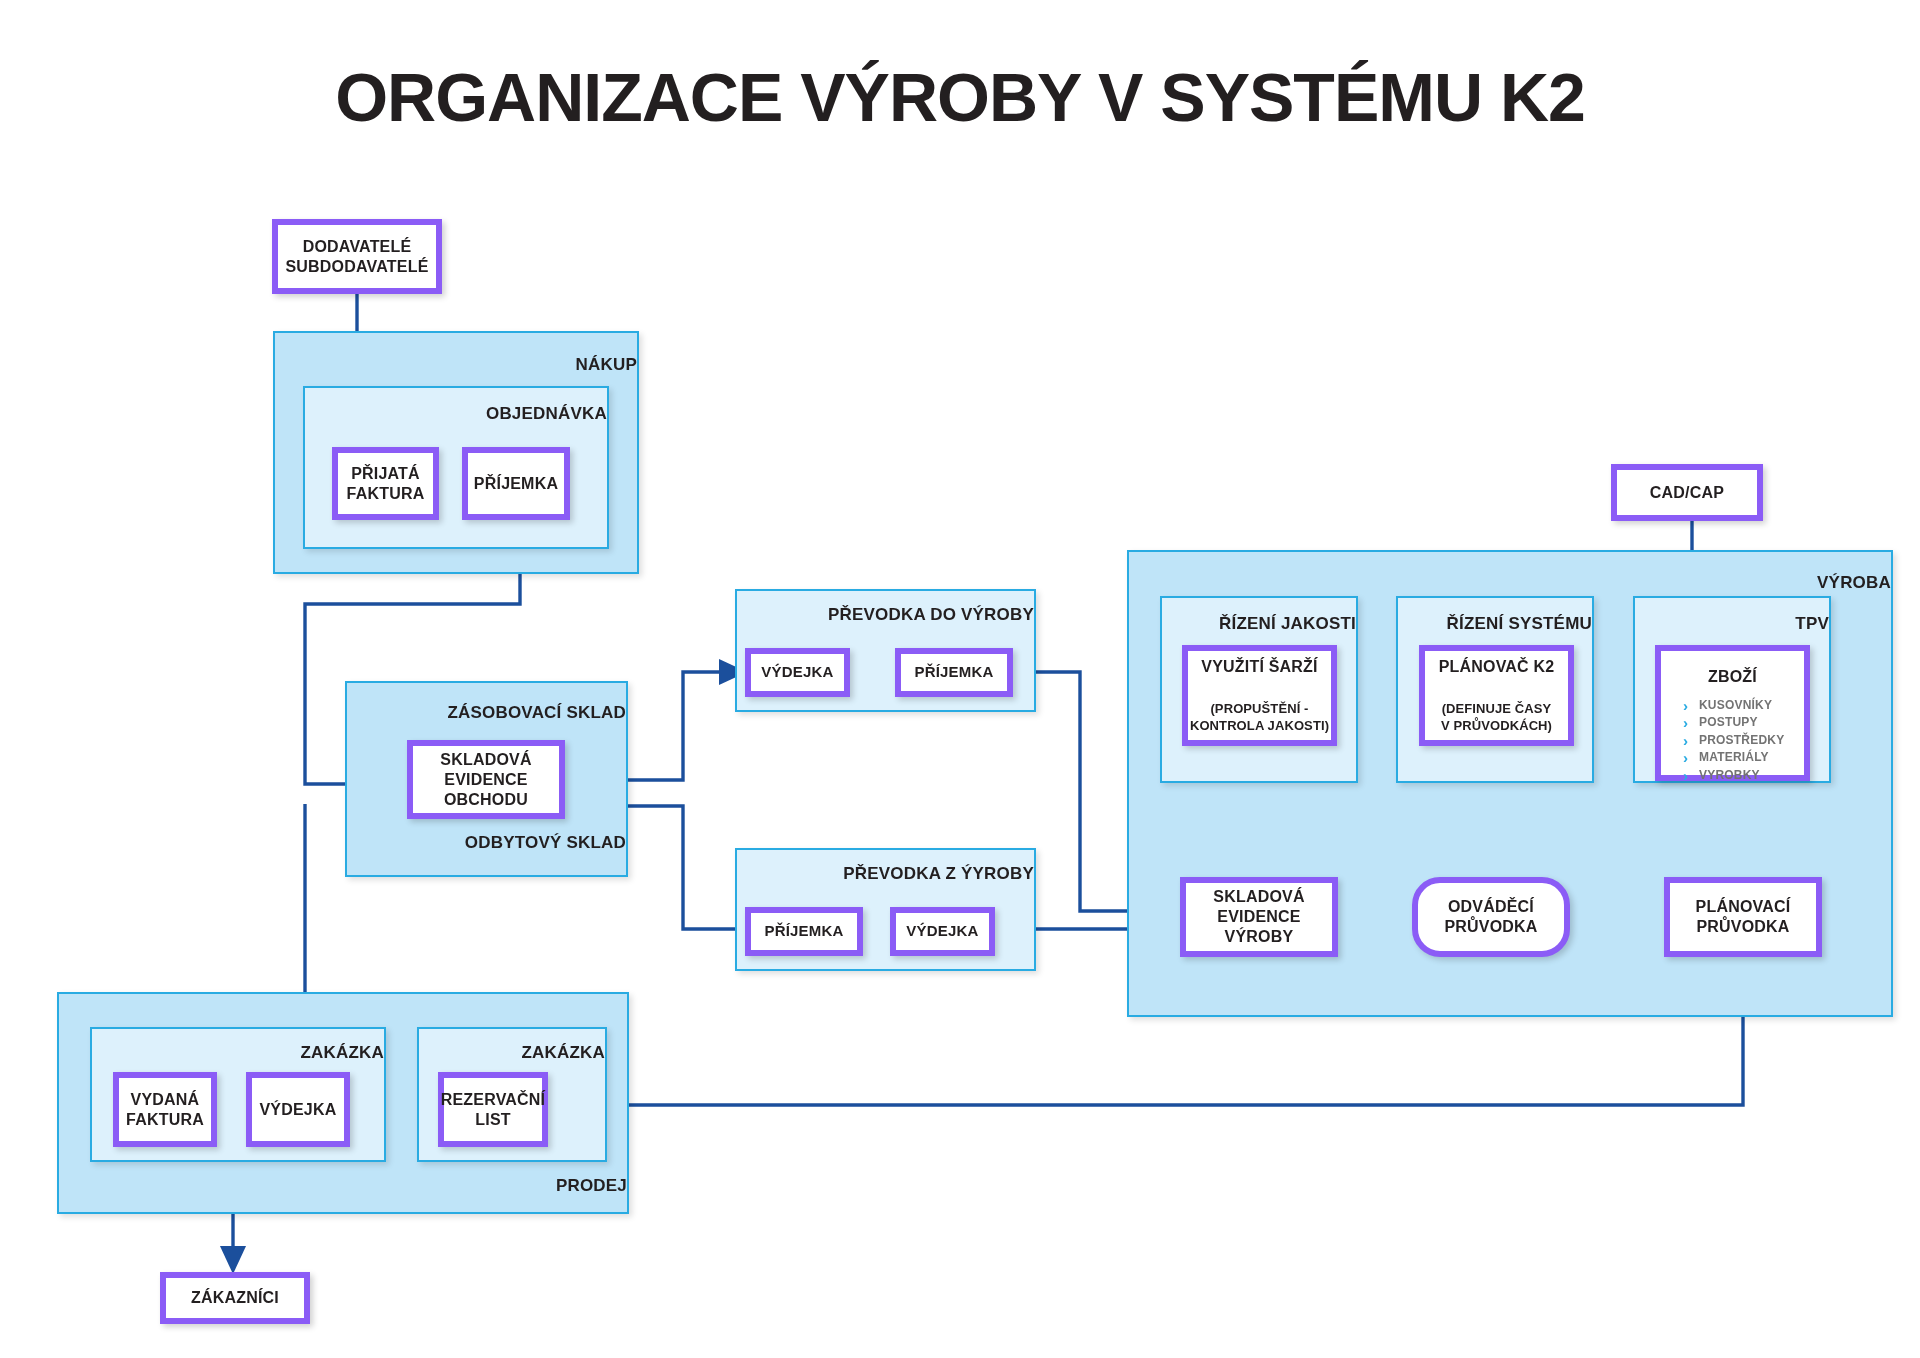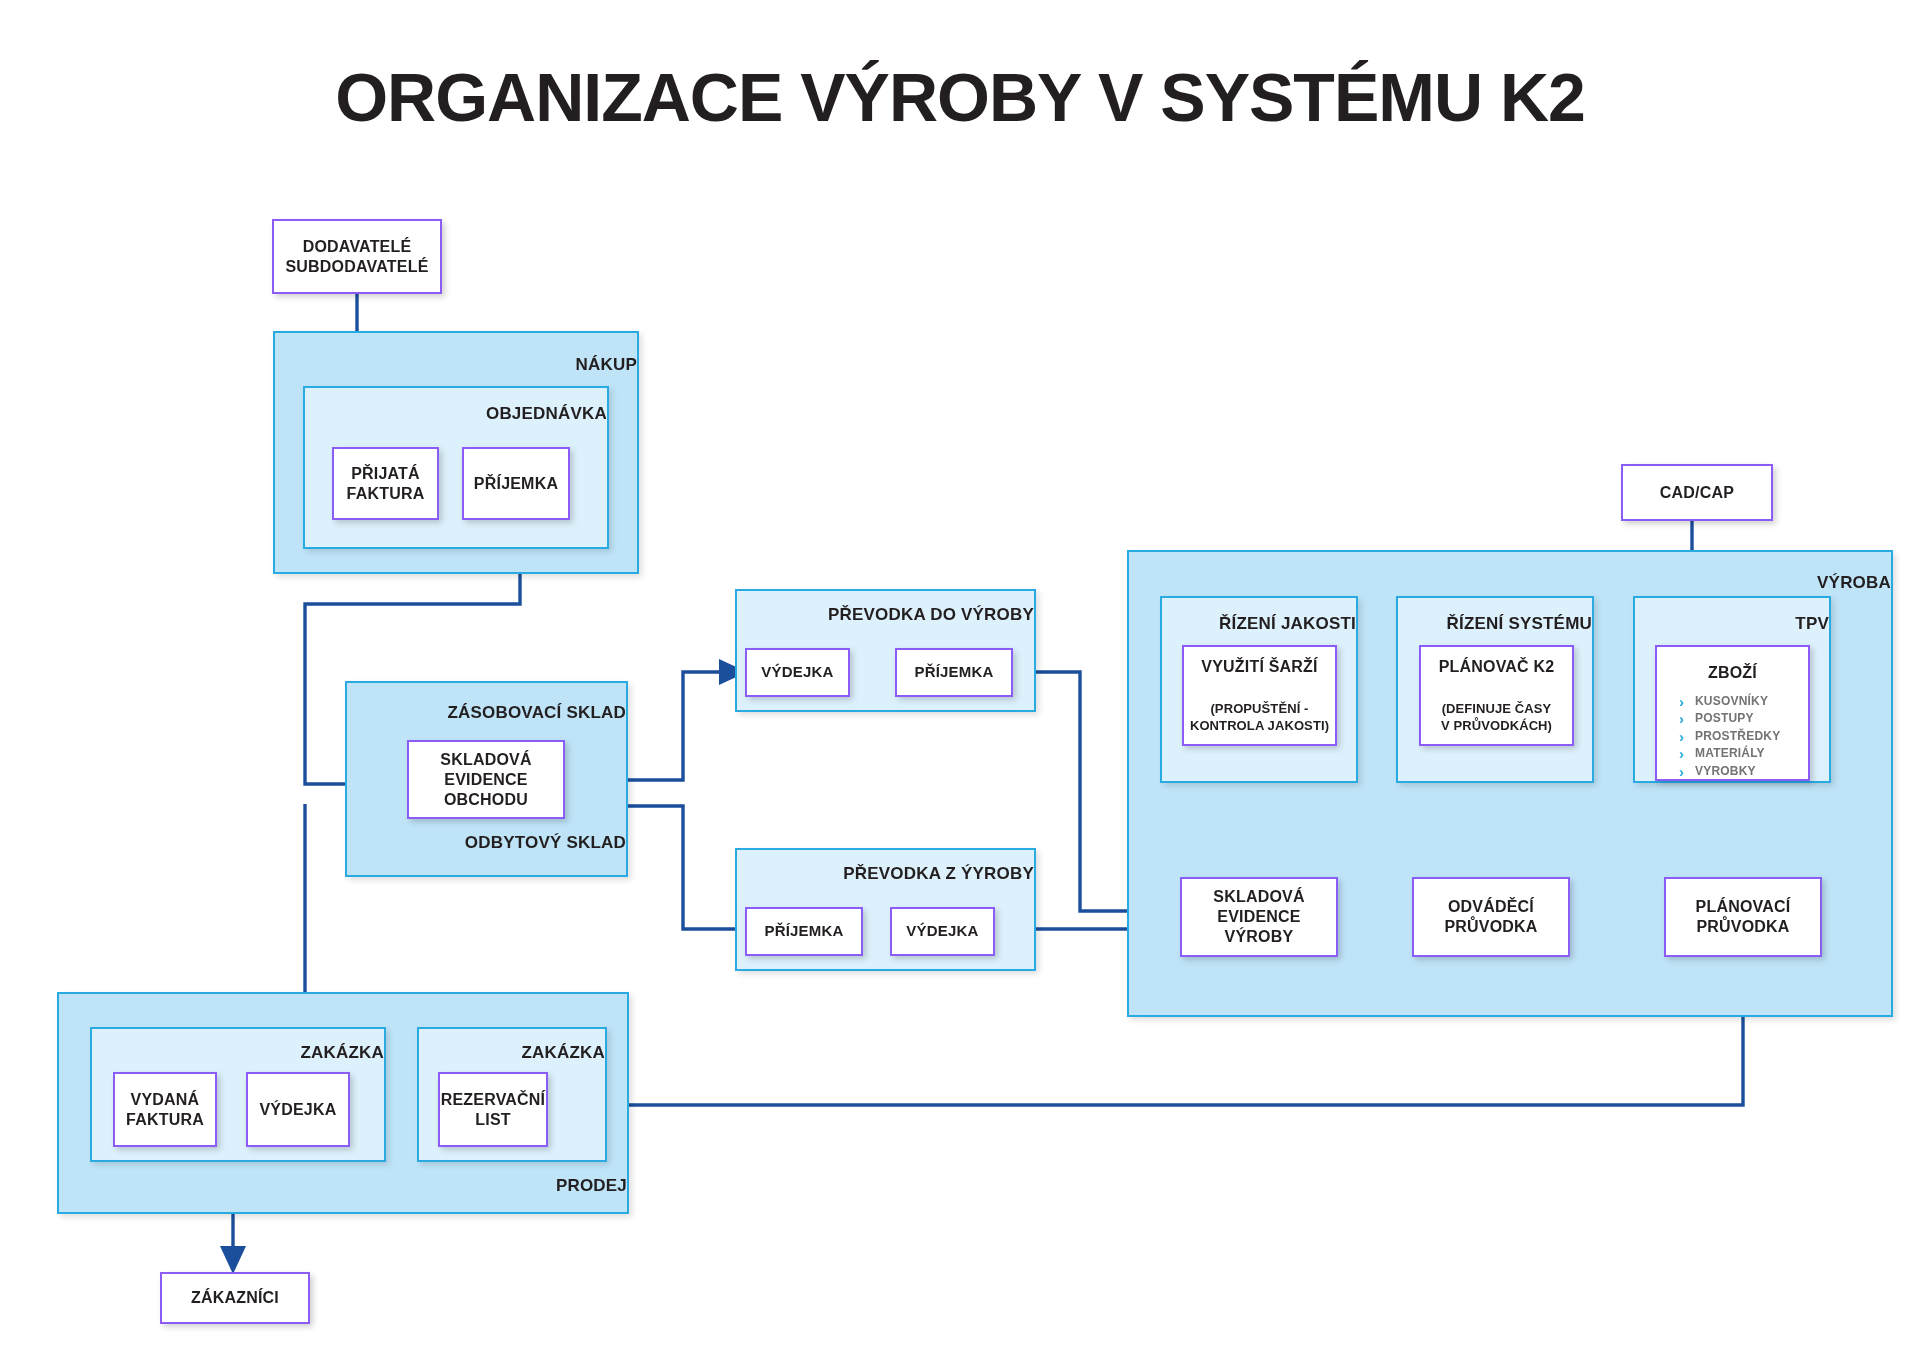--- a/index.html
+++ b/index.html
@@ -39,21 +39,21 @@
     text-align:right;
     font-size:17px;
     font-weight:bold;
     color:#231f20;
     letter-spacing:.2px;
     white-space:nowrap;
   }
   .node{
     position:absolute;
     box-sizing:border-box;
-    border:2px solid #8b5cf6;
+    border:6px solid #8b5cf6;
     background:#ffffff;
     box-shadow:3px 3px 6px rgba(0,0,0,.18);
     display:flex;
     flex-direction:column;
     align-items:center;
     justify-content:center;
     text-align:center;
     color:#231f20;
   }
   .node .t1{
@@ -191,21 +191,21 @@
   <div class="grp light" style="left:735px;top:848px;width:301px;height:123px;">
     <div class="grp-label" style="top:14px;">PŘEVODKA Z ÝYROBY</div>
   </div>
   <div class="node small" style="left:745px;top:907px;width:118px;height:49px;">
     <div class="t1">PŘÍJEMKA</div>
   </div>
   <div class="node small" style="left:890px;top:907px;width:105px;height:49px;">
     <div class="t1">VÝDEJKA</div>
   </div>
 
-  <div class="node" style="left:1611px;top:464px;width:152px;height:57px;margin-left:10px;">
+  <div class="node" style="left:1611px;top:464px;width:152px;height:57px;">
     <div class="t1">CAD/CAP</div>
   </div>
 
   <div class="grp" style="left:1127px;top:550px;width:766px;height:467px;">
     <div class="grp-label" style="top:21px;">VÝROBA</div>
   </div>
 
   <div class="grp light" style="left:1160px;top:596px;width:198px;height:187px;">
     <div class="grp-label" style="top:16px;">ŘÍZENÍ JAKOSTI</div>
   </div>
@@ -236,21 +236,21 @@
       <li>MATERIÁLY</li>
       <li>VYROBKY</li>
     </ul>
   </div>
 
   <div class="node" style="left:1180px;top:877px;width:158px;height:80px;">
     <div class="t1">SKLADOVÁ
 EVIDENCE
 VÝROBY</div>
   </div>
-  <div class="node" style="left:1412px;top:877px;width:158px;height:80px;">
+  <div class="node" style="left:1412px;top:877px;width:158px;height:80px;border-radius:28px;">
     <div class="t1">ODVÁDĚCÍ
 PRŮVODKA</div>
   </div>
   <div class="node" style="left:1664px;top:877px;width:158px;height:80px;">
     <div class="t1">PLÁNOVACÍ
 PRŮVODKA</div>
   </div>
 
   <div class="grp" style="left:57px;top:992px;width:572px;height:222px;">
     <div class="grp-label" style="top:182px;">PRODEJ</div>

